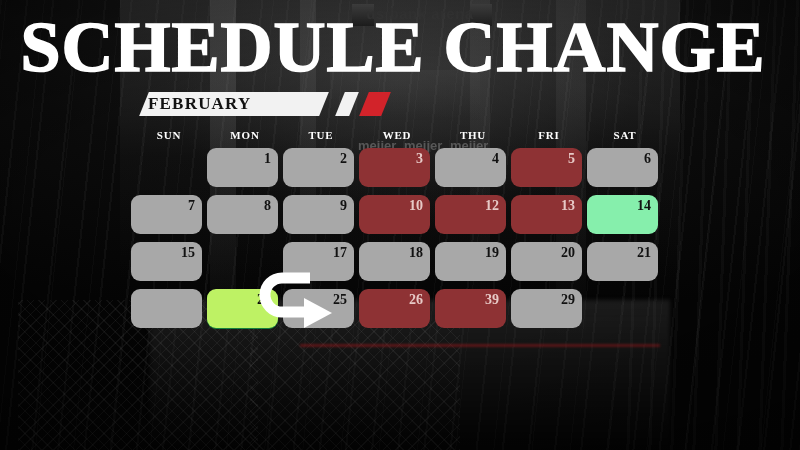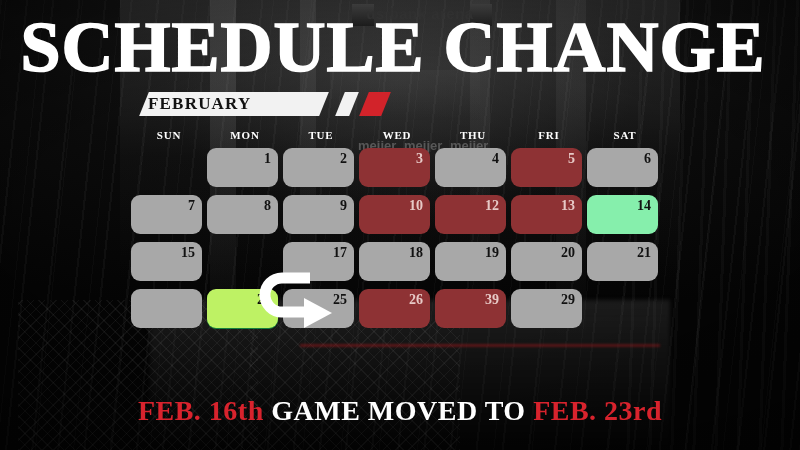--- a/index.html
+++ b/index.html
@@ -299,18 +299,15 @@
     <div class="arrow">
       <svg width="92" height="60" viewBox="0 0 92 60" xmlns="http://www.w3.org/2000/svg">
         <path d="M 58 6
                  L 30 6
                  A 17 17 0 1 0 30 40
                  L 56 40" fill="none" stroke="#ffffff" stroke-width="11" stroke-linecap="butt"></path>
         <polygon points="52,26 80,41 52,56" fill="#ffffff"></polygon>
       </svg>
     </div>
 
-    <div class="footer">
-      <span class="f-red">FEB. 16th</span><span class="f-white"> GAME MOVED TO </span><span class="f-red">FEB. 23rd</span>
-    </div>
 
   </div>
 </div>
 
 </body></html>

